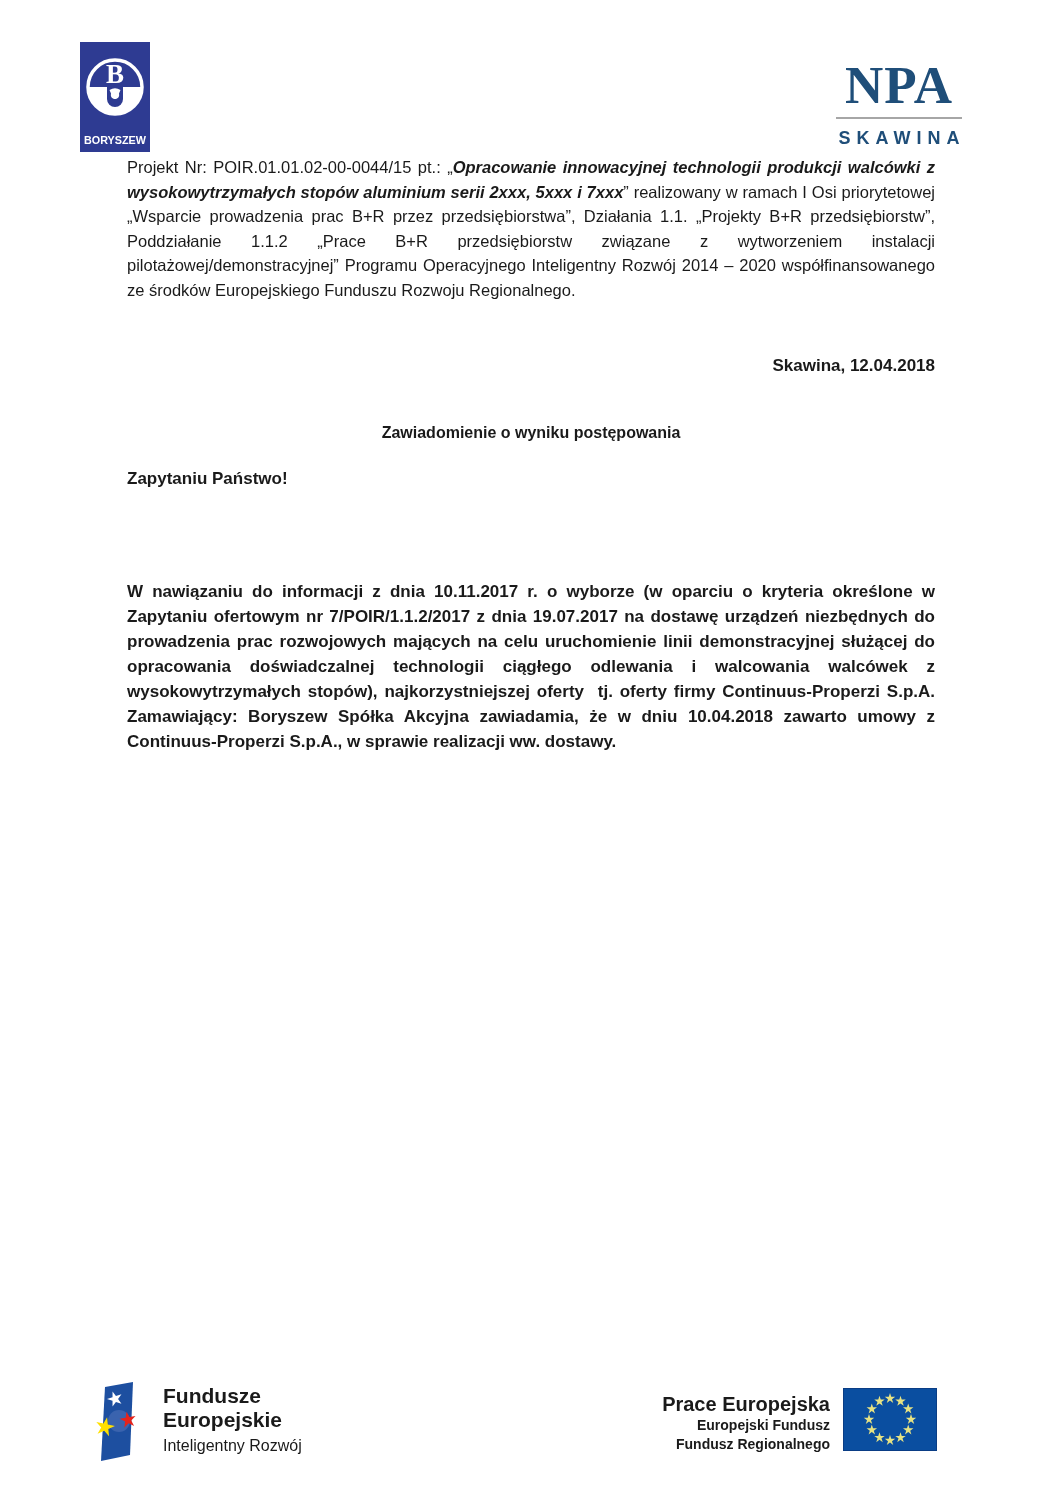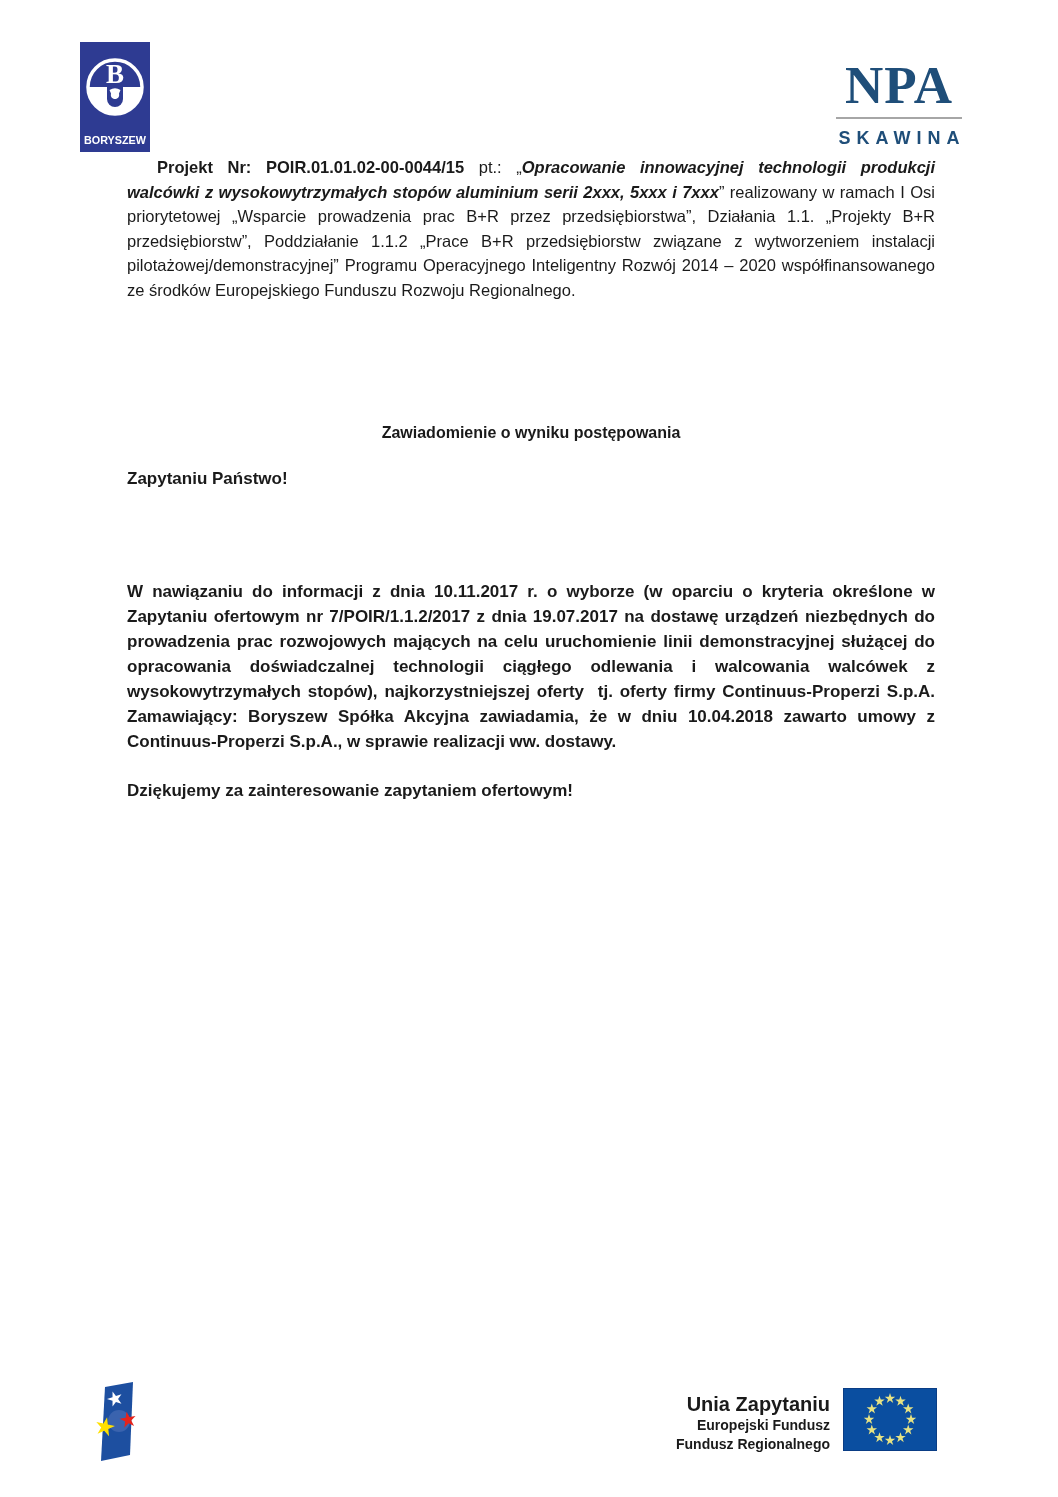--- a/index.html
+++ b/index.html
@@ -25,21 +25,21 @@
   .npa-rule{height:2px;background:var(--rule-gray);margin:7px 0 9px 0;}
   .npa-sub{
     font-weight:700;font-size:18px;letter-spacing:6px;color:var(--npa-navy);
     white-space:nowrap;margin-right:-6px;
   }
   
   .intro{
     position:absolute;left:127px;top:155px;width:808px;
     font-size:16.5px;line-height:24.6px;text-align:justify;
   }
-  .intro .b{font-weight:700;margin-left:30px;}
+  .intro .b{font-weight:400;}
   .intro .bi{font-weight:700;font-style:italic;}
   .dateline{
     position:absolute;left:127px;top:356px;width:808px;text-align:right;
     font-weight:700;font-size:17px;
   }
   .doc-title{
     position:absolute;left:127px;top:424px;width:808px;text-align:center;
     font-weight:700;font-size:16px;
   }
   .salutation{position:absolute;left:127px;top:469px;font-weight:700;font-size:17px;}
@@ -79,44 +79,49 @@
   </svg>
 
   <div class="npa">
     <div class="npa-word">NPA</div>
     <div class="npa-rule"></div>
     <div class="npa-sub">SKAWINA</div>
   </div>
 
   <p class="intro"><span class="b">Projekt Nr: POIR.01.01.02-00-0044/15</span><span> pt.: „</span><span class="bi">Opracowanie innowacyjnej technologii produkcji walcówki z wysokowytrzymałych stopów aluminium serii 2xxx, 5xxx i 7xxx</span><span>” realizowany w ramach I Osi priorytetowej „Wsparcie prowadzenia prac B+R przez przedsiębiorstwa”, Działania 1.1. „Projekty B+R przedsiębiorstw”, Poddziałanie 1.1.2 „Prace B+R przedsiębiorstw związane z wytworzeniem instalacji pilotażowej/demonstracyjnej” Programu Operacyjnego Inteligentny Rozwój 2014 – 2020 współfinansowanego ze środków Europejskiego Funduszu Rozwoju Regionalnego.</span></p>
 
+  <div class="dateline">Skawina, 12.04.2018</div>
 
   <div class="doc-title">Zawiadomienie o wyniku postępowania</div>
 
   <div class="salutation">Zapytaniu Państwo!</div>
 
   <p class="body-par">W nawiązaniu do informacji z dnia 10.11.2017 r. o wyborze (w oparciu o kryteria określone w Zapytaniu ofertowym nr 7/POIR/1.1.2/2017 z dnia 19.07.2017 na dostawę urządzeń niezbędnych do prowadzenia prac rozwojowych mających na celu uruchomienie linii demonstracyjnej służącej do opracowania doświadczalnej technologii ciągłego odlewania i walcowania walcówek z wysokowytrzymałych stopów), najkorzystniejszej oferty  tj. oferty firmy Continuus-Properzi S.p.A. Zamawiający: Boryszew Spółka Akcyjna zawiadamia, że w dniu 10.04.2018 zawarto umowy z Continuus-Properzi S.p.A., w sprawie realizacji ww. dostawy.</p>
 
-  <div class="closing">Dziękujemy za zainteresowanie zapytaniem ofertowym!</div>
 
   <div class="footer-fe">
     <svg class="fe-mark" viewBox="0 0 38 86">
       <defs>
         <path id="st" d="M0,-1 L0.2245,-0.309 L0.951,-0.309 L0.3633,0.118 L0.5878,0.809 L0,0.382 L-0.5878,0.809 L-0.3633,0.118 L-0.951,-0.309 L-0.2245,-0.309 Z"></path>
       </defs>
       <polygon points="7,9 35,4 32,77 3,83" style="fill:var(--fe-flag-blue)"></polygon>
       <circle cx="21" cy="43" r="11" style="fill:var(--fe-circle-blue)"></circle>
       <use href="#st" transform="translate(17,21) rotate(-18) scale(8)" fill="#ffffff"></use>
       <use href="#st" transform="translate(7,49) rotate(12) scale(10)" style="fill:var(--star-yellow)"></use>
       <use href="#st" transform="translate(30,42) rotate(-10) scale(8.5)" style="fill:var(--star-red)"></use>
     </svg>
+    <div class="fe-text">
+      <div class="fe-line">Fundusze</div>
+      <div class="fe-line">Europejskie</div>
+      <div class="fe-sub">Inteligentny Rozwój</div>
+    </div>
   </div>
 
   <div class="footer-eu-text">
-    <div class="eu-line1">Unia Zapytaniu</div>
+    <div class="eu-line1">Prace Europejska</div>
     <div class="eu-line2">Europejski Fundusz</div>
     <div class="eu-line2">Fundusz Regionalnego</div>
   </div>
 
   <svg class="footer-eu-flag" viewBox="0 0 94 63">
     <defs>
       <path id="st2" d="M0,-1 L0.2245,-0.309 L0.951,-0.309 L0.3633,0.118 L0.5878,0.809 L0,0.382 L-0.5878,0.809 L-0.3633,0.118 L-0.951,-0.309 L-0.2245,-0.309 Z"></path>
     </defs>
     <rect x="0.5" y="0.5" width="93" height="62" style="fill:var(--eu-flag-blue)" stroke="#0a3d85" stroke-width="1"></rect>
     <g style="fill:var(--eu-star-yellow)">

